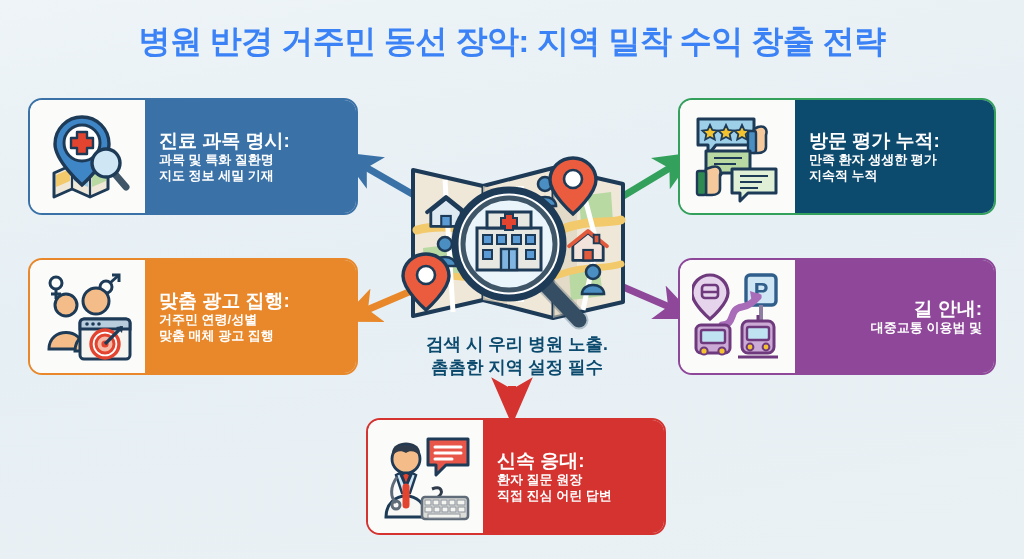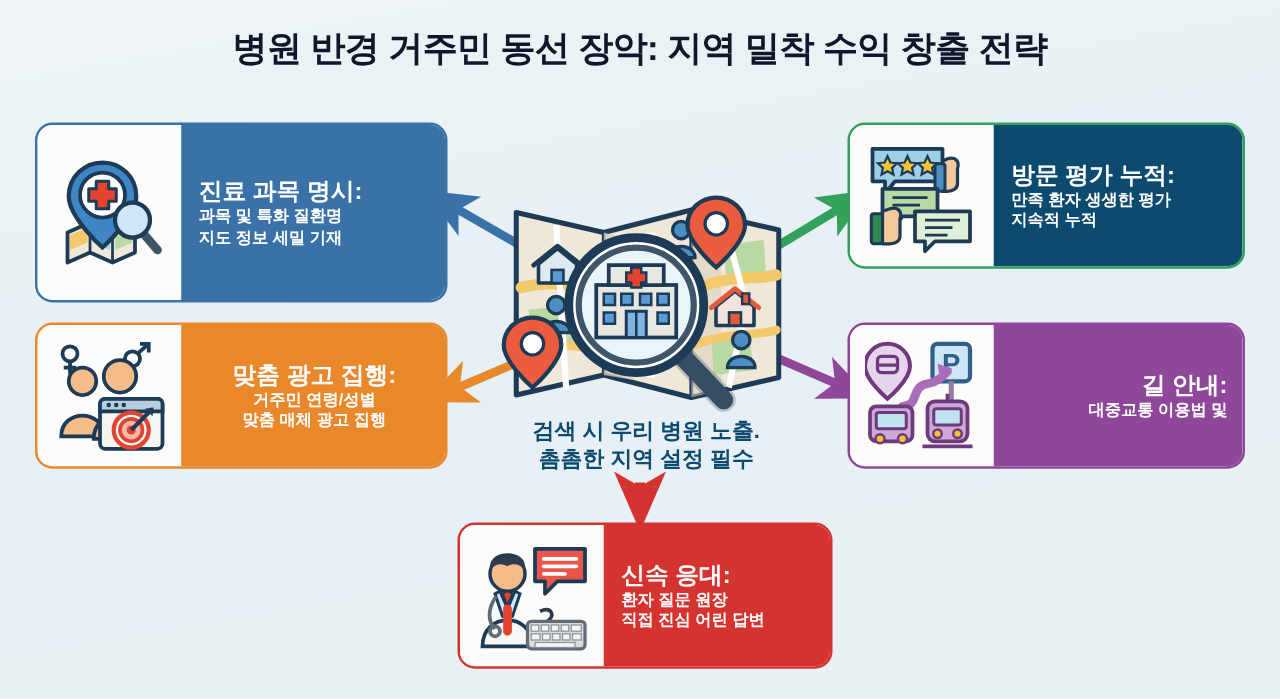--- a/index.html
+++ b/index.html
@@ -8,22 +8,22 @@
     font-family:"Liberation Sans","DejaVu Sans",sans-serif;
     background:linear-gradient(170deg,#eef4f7 0%,#e6eff4 45%,#eaf1f5 100%);
     position:relative;
   }
   .stage{position:absolute;inset:0;}
 
   
   .title{
     position:absolute;left:0;right:0;top:20px;
     text-align:center;
-    font-size:28px;font-weight:bold;
-    color:#0f172a;
+    font-size:32px;font-weight:bold;
+    color:#3b82f6;
     letter-spacing:-0.5px;
     white-space:nowrap;
   }
 
   
   .card{
     position:absolute;
     display:flex;align-items:stretch;
     border-radius:14px;
     border:2.5px solid #000;
@@ -42,28 +42,28 @@
     display:flex;flex-direction:column;justify-content:center;
     color:#ffffff;
   }
   .card .c-title{
     font-size:19px;font-weight:bold;line-height:1.22;white-space:nowrap;
   }
   .card .c-line{
     font-size:13px;font-weight:bold;line-height:1.25;white-space:nowrap;
   }
 
-  #card-specialty{left:28px;top:98px;width:330px;height:144px;border-color:#3a72a8;}
+  #card-specialty{left:28px;top:98px;width:330px;height:117px;border-color:#3a72a8;}
   #card-specialty .text-pane{background:#3a72a8;}
 
   #card-reviews{left:678px;top:98px;width:318px;height:117px;border-color:#33a05c;}
   #card-reviews .text-pane{background:#0c4a6e;}
 
   #card-ads{left:28px;top:258px;width:330px;height:117px;border-color:#e8882a;}
-  #card-ads .text-pane{background:#e8882a;text-align:center;}
+  #card-ads .text-pane{background:#e8882a;}
 
   #card-directions{left:678px;top:258px;width:318px;height:117px;border-color:#8e4799;}
   #card-directions .text-pane{background:#8e4799;text-align:right;}
 
   #card-response{left:366px;top:418px;width:300px;height:117px;border-color:#d5332f;}
   #card-response .text-pane{background:#d5332f;}
 
   
   .center-map{position:absolute;left:383px;top:152px;width:270px;height:180px;}
 

